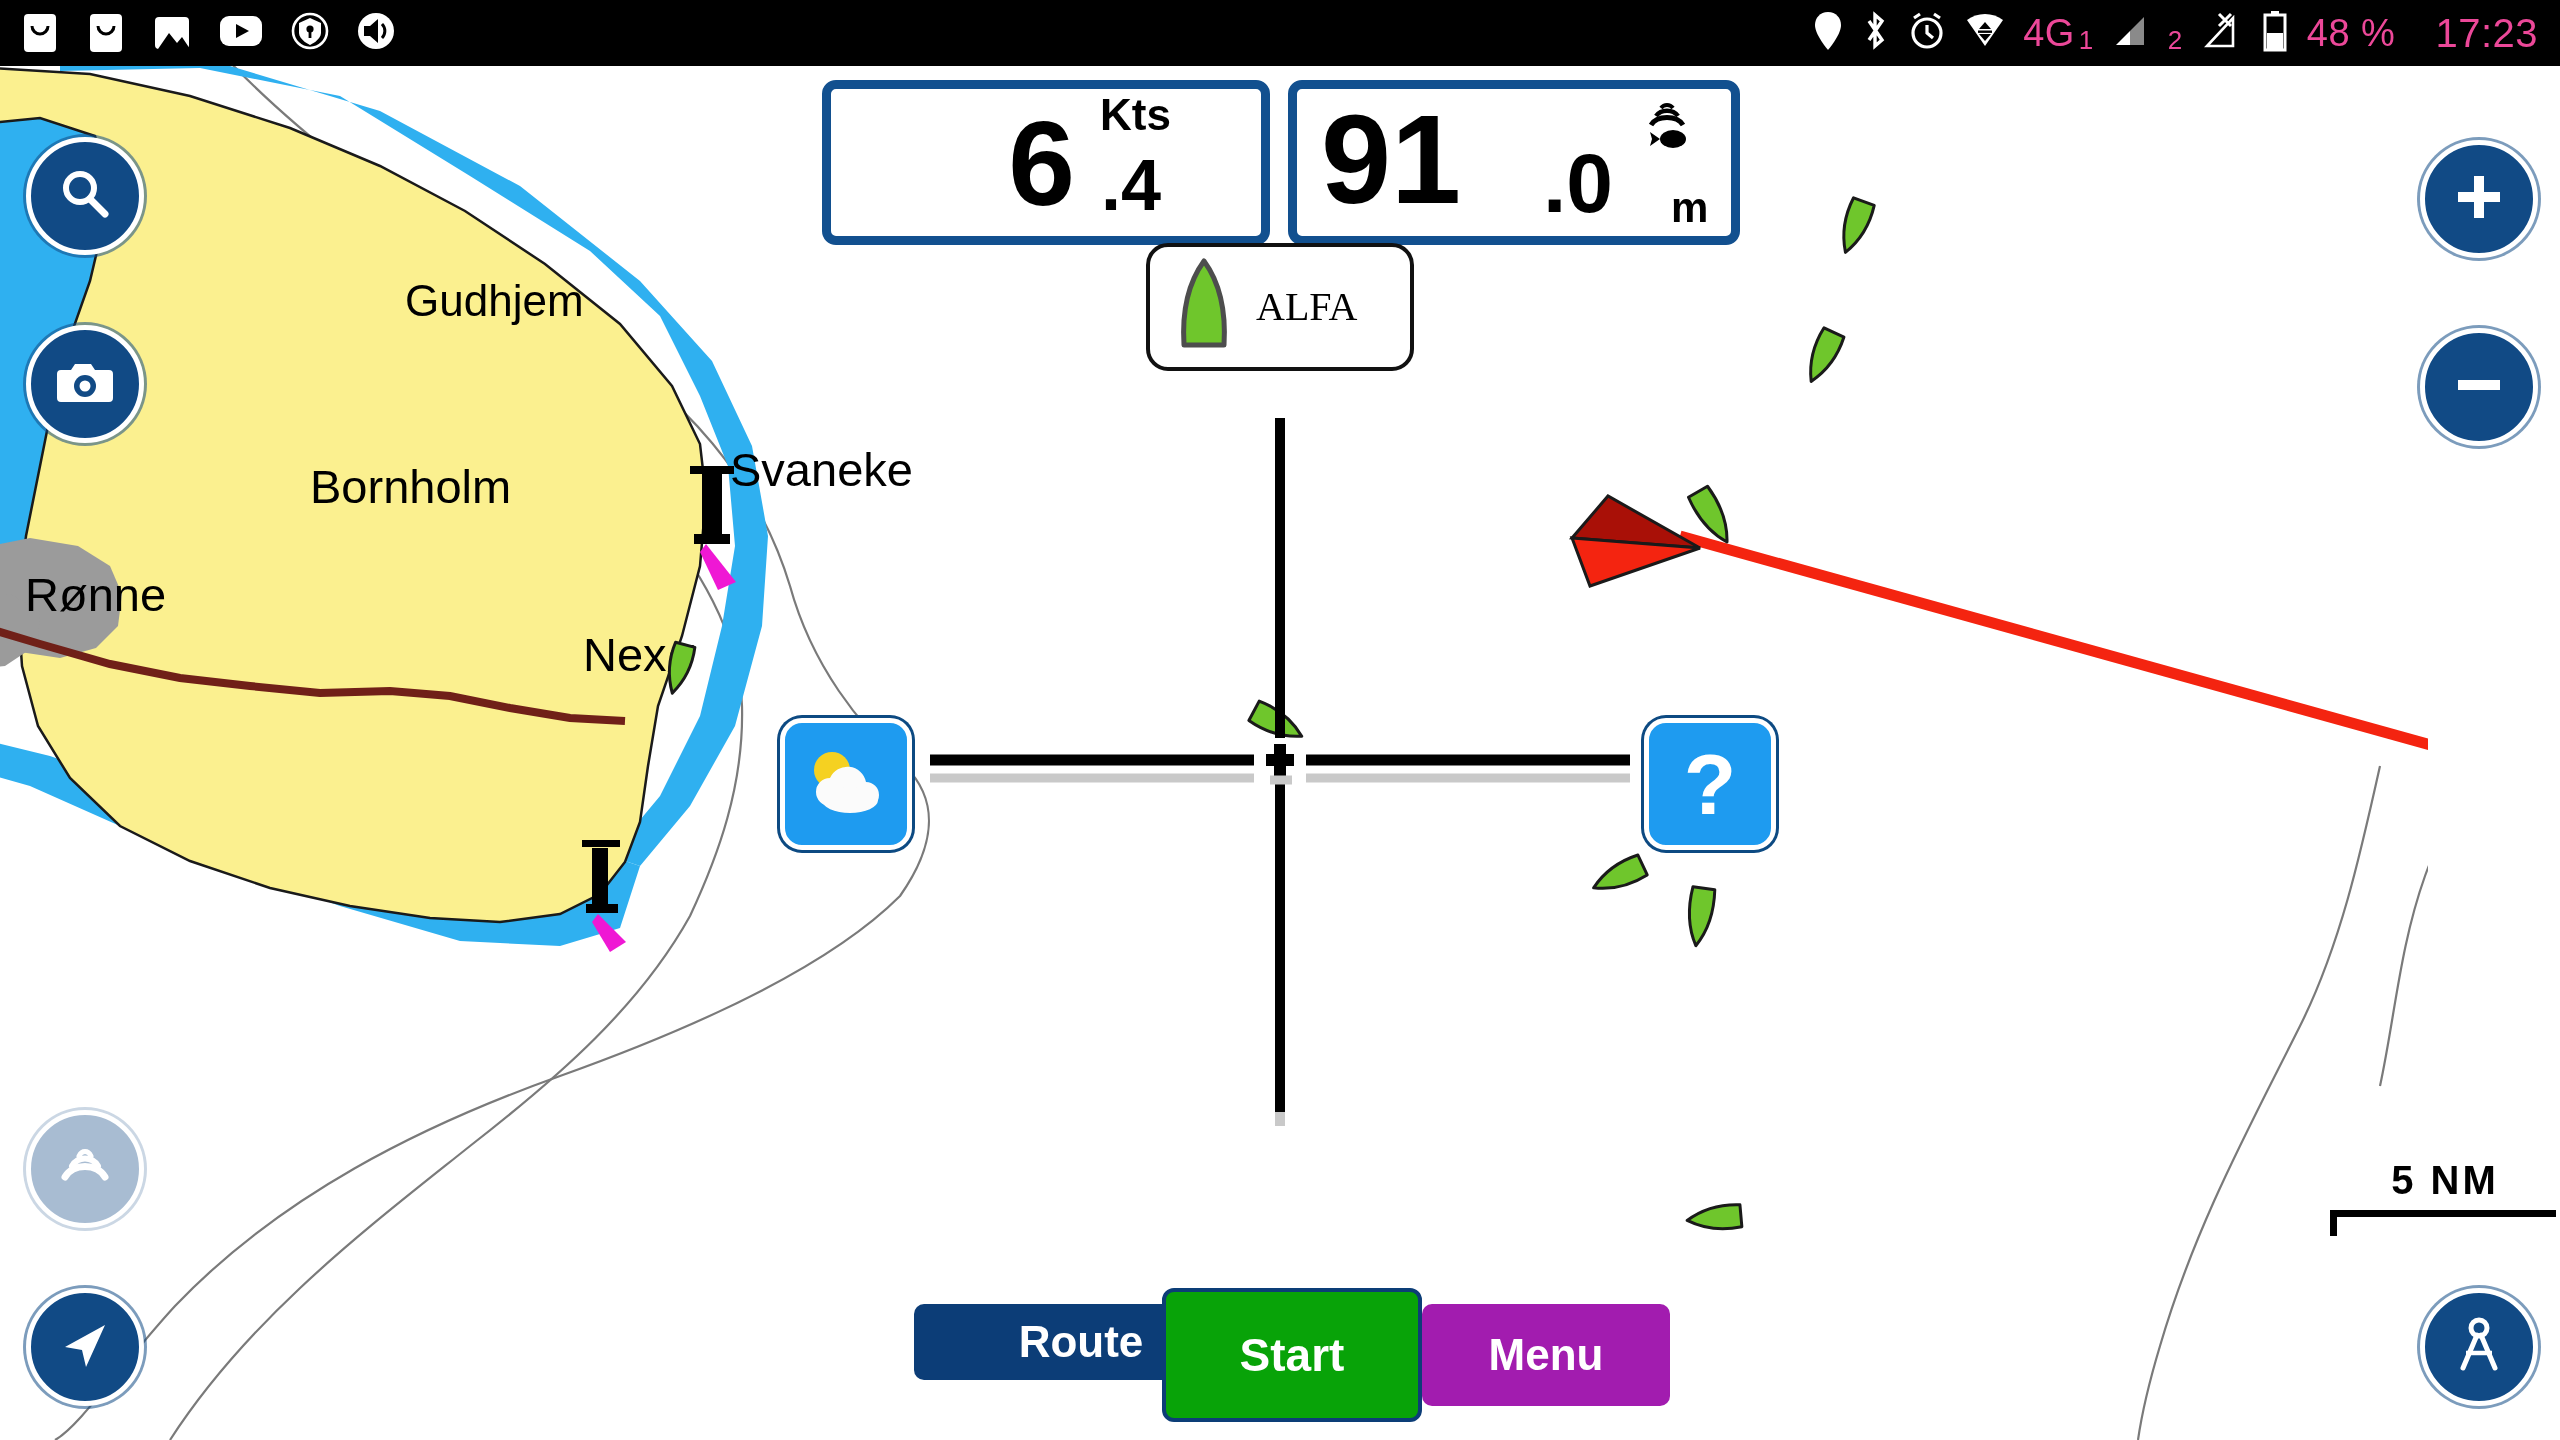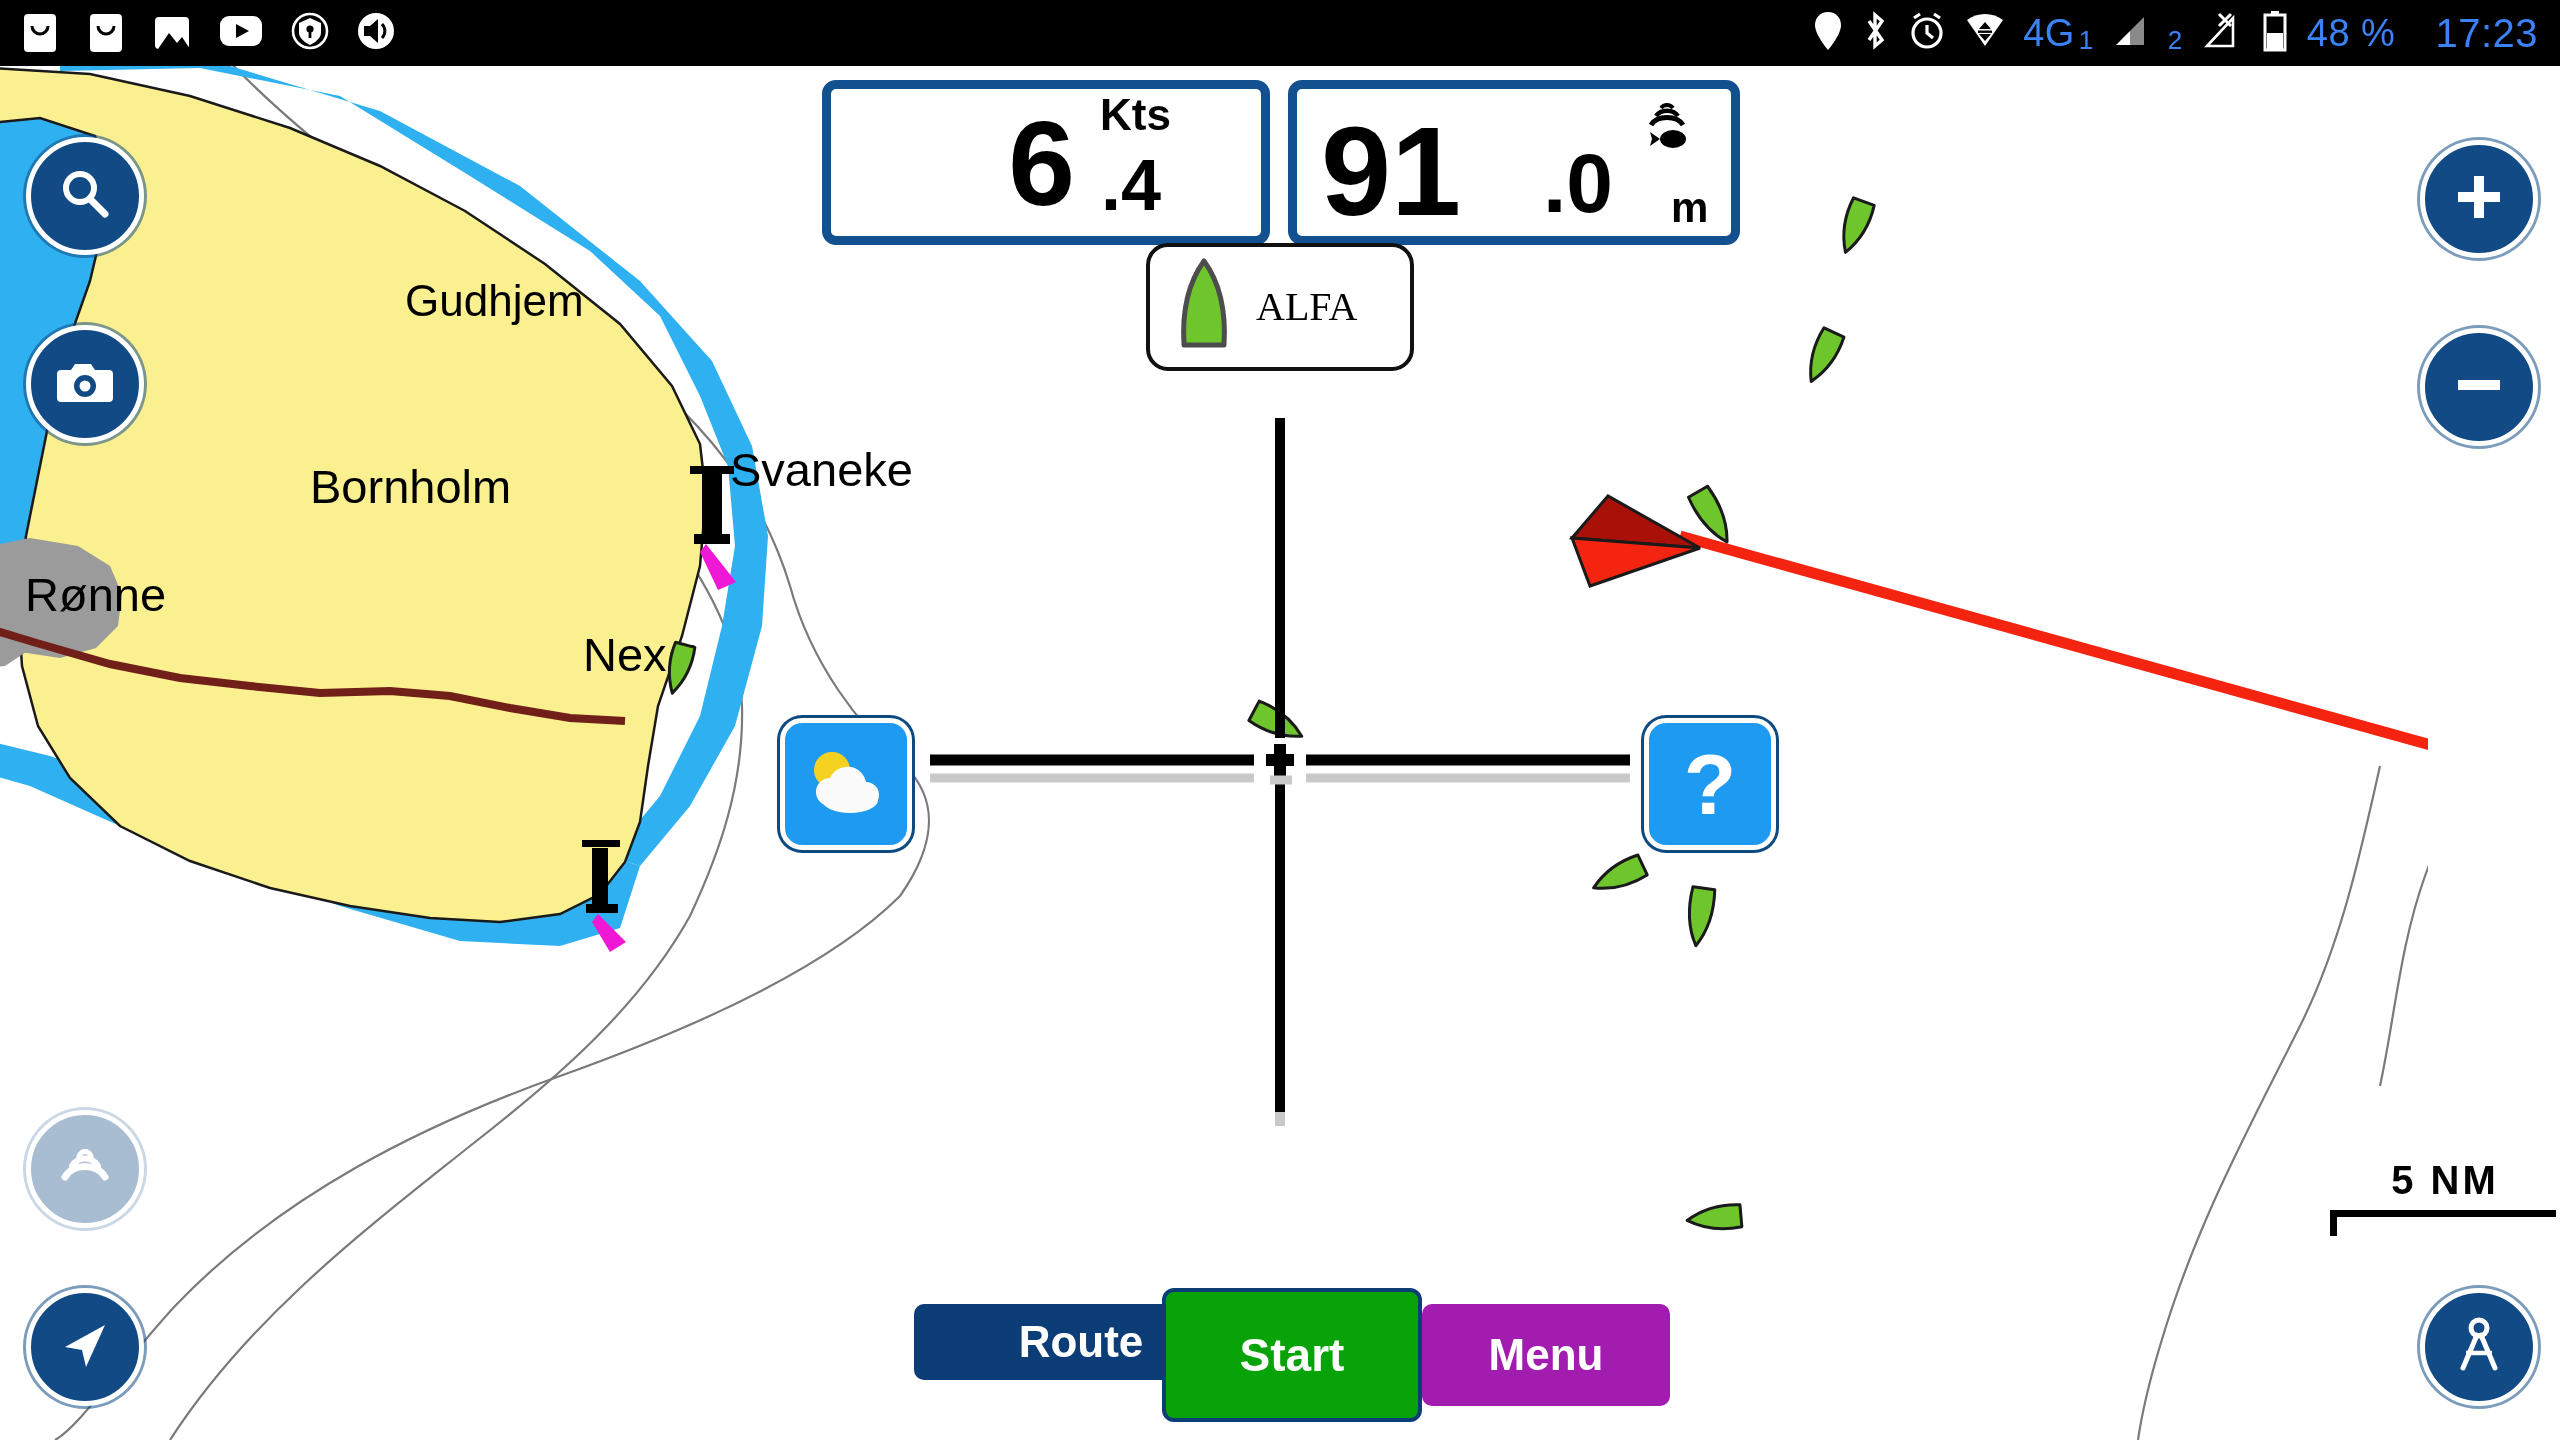--- a/index.html
+++ b/index.html
@@ -23,21 +23,21 @@
     background: #000000;
     color: #ffffff;
     display: flex; align-items: center;
     z-index: 90;
   }
   #sb-left { display: flex; align-items: center; gap: 26px; padding-left: 20px; }
   #sb-right { display: flex; align-items: center; gap: 18px; margin-left: auto; padding-right: 22px; }
   .sb-ico { display: block; }
   .sb-text {
     font-family: "Liberation Sans", sans-serif;
-    font-size: 38px; font-weight: 400; color: #3b82f6;
+    font-size: 38px; font-weight: 400; color: #ec4899;
     letter-spacing: 0.5px; line-height: 1; white-space: nowrap;
   }
   #sb-time { font-size: 40px; margin-left: 22px; }
 
   
   #map {
     position: absolute; left: 0; top: 66px;
     width: 2428px; height: 1374px;
     background: #ffffff;
     overflow: hidden;
@@ -69,21 +69,21 @@
   .g-unit {
     position: absolute;
     font-family: "Liberation Sans", sans-serif;
     font-weight: bold; color: #000; line-height: 1;
   }
   
   #spd-val  { right: 186px; top: 14px; font-size: 120px; }
   #spd-frac { right: 100px; top: 60px; font-size: 72px; }
   #spd-unit { right: 90px;  top: 4px;  font-size: 44px; }
   
-  #dep-val  { left: 24px;  top: 20px; font-size: 126px; }
+  #dep-val  { left: 24px;  top: 8px; font-size: 126px; }
   #dep-frac { left: 246px; top: 52px; font-size: 84px; }
   #dep-unit { left: 374px; top: 98px; font-size: 42px; }
   #dep-sonar { position: absolute; left: 340px; top: 8px; }
 
   
   #alfa-callout {
     position: absolute; left: 1146px; top: 243px;
     width: 268px; height: 128px;
     box-sizing: border-box;
     background: rgba(255,255,255,0.86);

